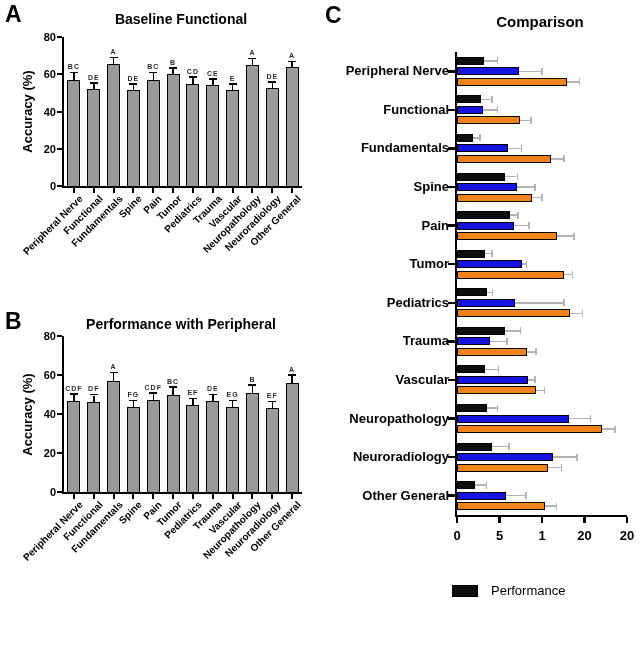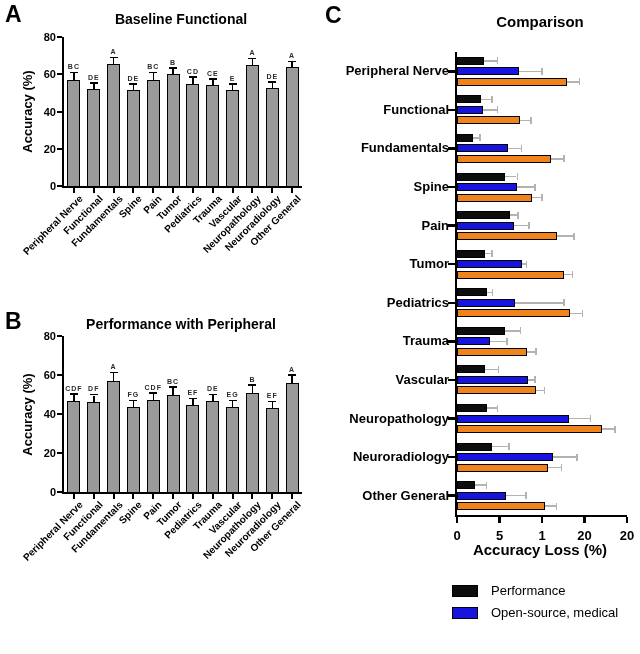--- a/index.html
+++ b/index.html
@@ -366,26 +366,21 @@
       <div class="h-whisker" style="top: 432.458px; left: 17.85px; width: 11.05px; background: rgb(179, 179, 179);"></div>
       <div class="h-cap" style="left: 28.9px; top: 429.708px; background: rgb(179, 179, 179);"></div>
       <div class="hbar" style="top: 429.208px; width: 17.85px; background: rgb(13, 13, 13);"></div>
       <div class="h-whisker" style="top: 442.958px; left: 49.3px; width: 18.7px; background: rgb(179, 179, 179);"></div>
       <div class="h-cap" style="left: 68px; top: 440.208px; background: rgb(179, 179, 179);"></div>
       <div class="hbar" style="top: 439.708px; width: 49.3px; background: rgb(23, 20, 224);"></div>
       <div class="h-whisker" style="top: 453.458px; left: 88.4px; width: 10.2px; background: rgb(179, 179, 179);"></div>
       <div class="h-cap" style="left: 98.6px; top: 450.708px; background: rgb(179, 179, 179);"></div>
       <div class="hbar" style="top: 450.208px; width: 88.4px; background: rgb(240, 131, 28);"></div>
     </div>
-  <div class="axis-title" id="xlabel-c">Accuracy Loss (%)</div>
 
   <div class="legend">
     <div class="legend-row">
       <span class="legend-swatch" style="background: rgb(13, 13, 13);"></span>
       <span class="legend-label">Performance</span>
     </div>
-    <div class="legend-row">
-      <span class="legend-swatch" style="background: rgb(23, 20, 224);"></span>
-      <span class="legend-label">Open-source, medical</span>
-    </div>
   </div>
 
 </div>
 
 </body></html>

